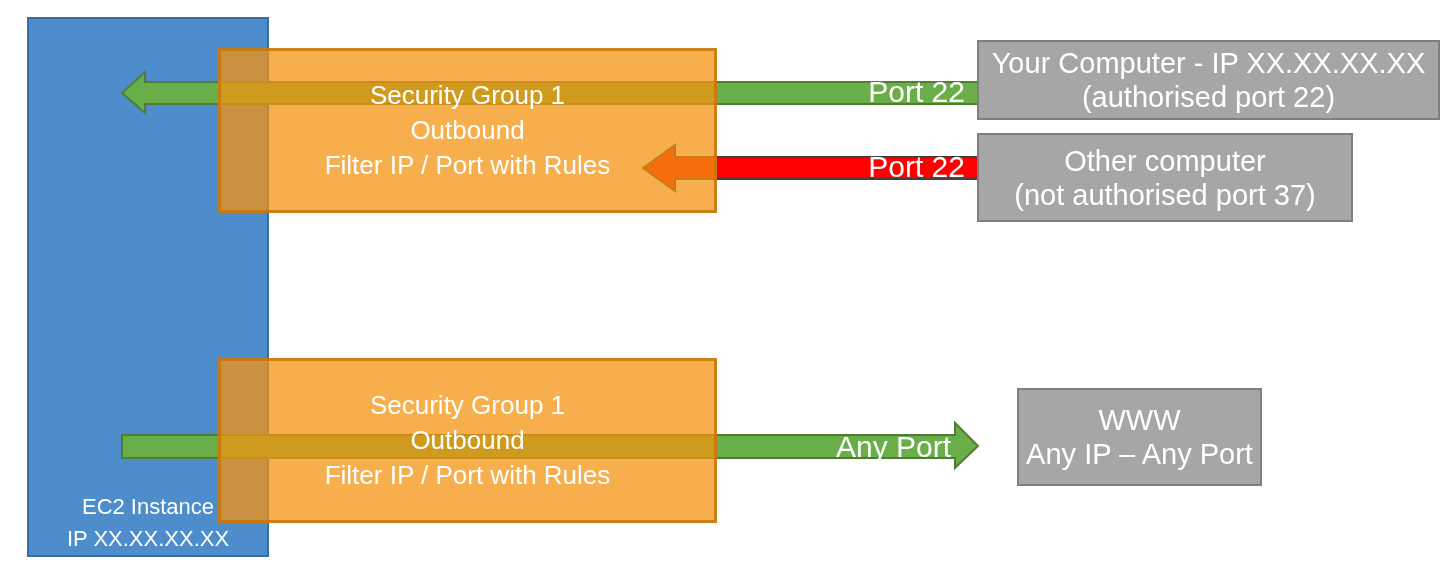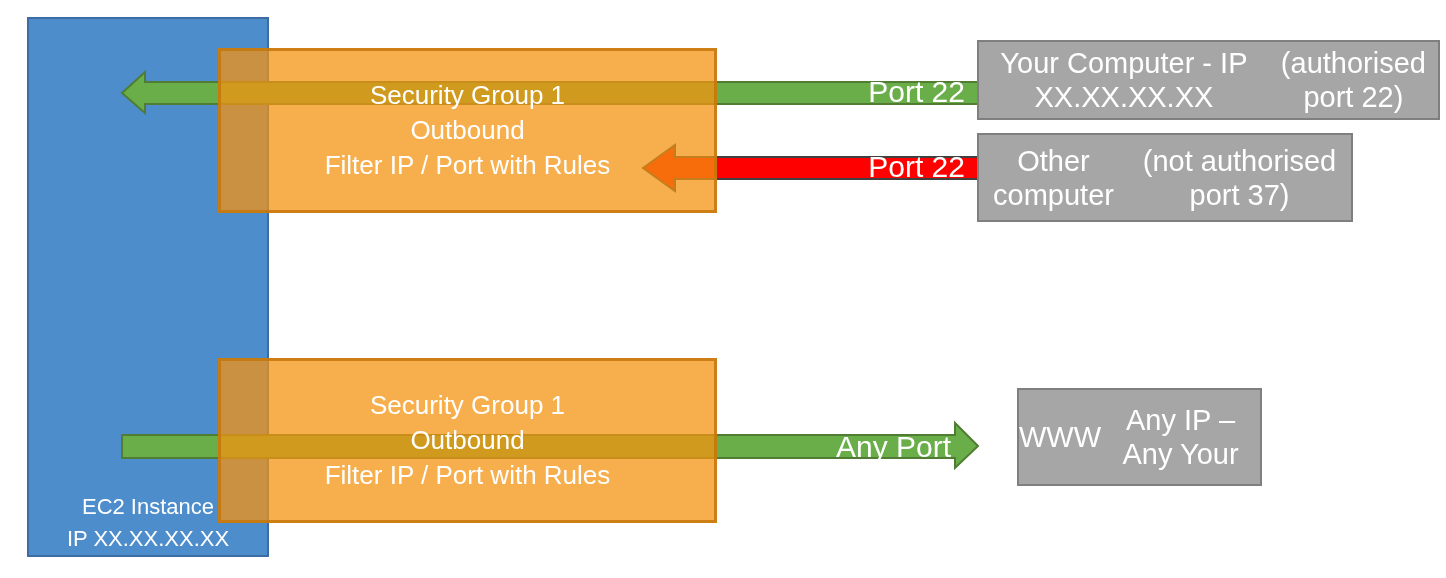--- a/index.html
+++ b/index.html
@@ -49,21 +49,21 @@
     font-size: 26px; line-height: 35px;
   }
   .sg-inbound  { top: 48px; }
   .sg-outbound { top: 358px; }
 
   
   .endpoint-box {
     background: #A6A6A6;
     border: 2.5px solid #7F7F7F;
     box-sizing: border-box;
-    display: flex; flex-direction: row;
+    display: flex; flex-direction: column;
     align-items: center; justify-content: center;
     text-align: center;
     z-index: 4;
     font-size: 29px; line-height: 34px;
   }
   .ep-your-computer  { left: 977px; top: 40px;  width: 463px; height: 80px; }
   .ep-other-computer { left: 977px; top: 133px; width: 376px; height: 89px; }
   .ep-www            { left: 985px; top: 388px; width: 245px; height: 98px; margin-left: 32px; }
 
   
@@ -111,20 +111,20 @@
     <div>(authorised port 22)</div>
   </div>
 
   <div class="abs endpoint-box ep-other-computer">
     <div>Other computer</div>
     <div>(not authorised port 37)</div>
   </div>
 
   <div class="abs endpoint-box ep-www">
     <div>WWW</div>
-    <div>Any IP – Any Your</div>
+    <div>Any IP – Any Port</div>
   </div>
 
   <div class="abs arrow-label lbl-port22-green">Port 22</div>
   <div class="abs arrow-label lbl-port22-red">Port 22</div>
   <div class="abs arrow-label lbl-anyport">Any Port</div>
 
 </div>
 
 </body></html>

